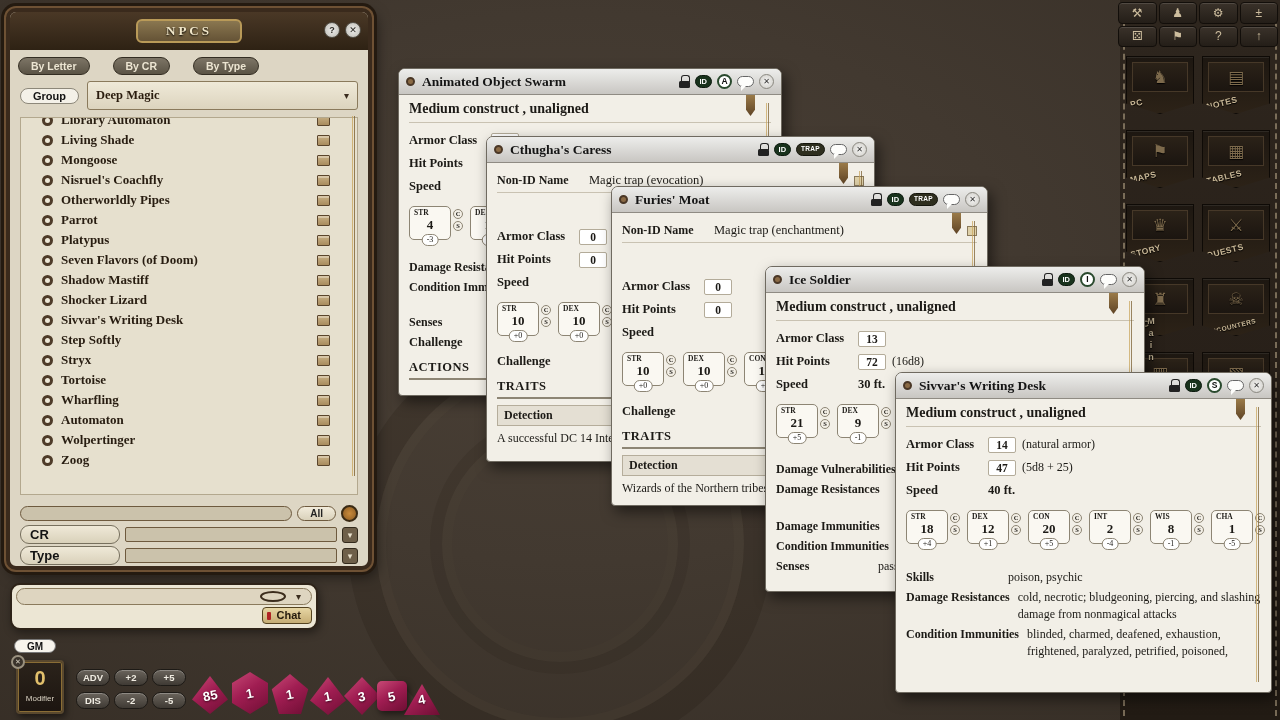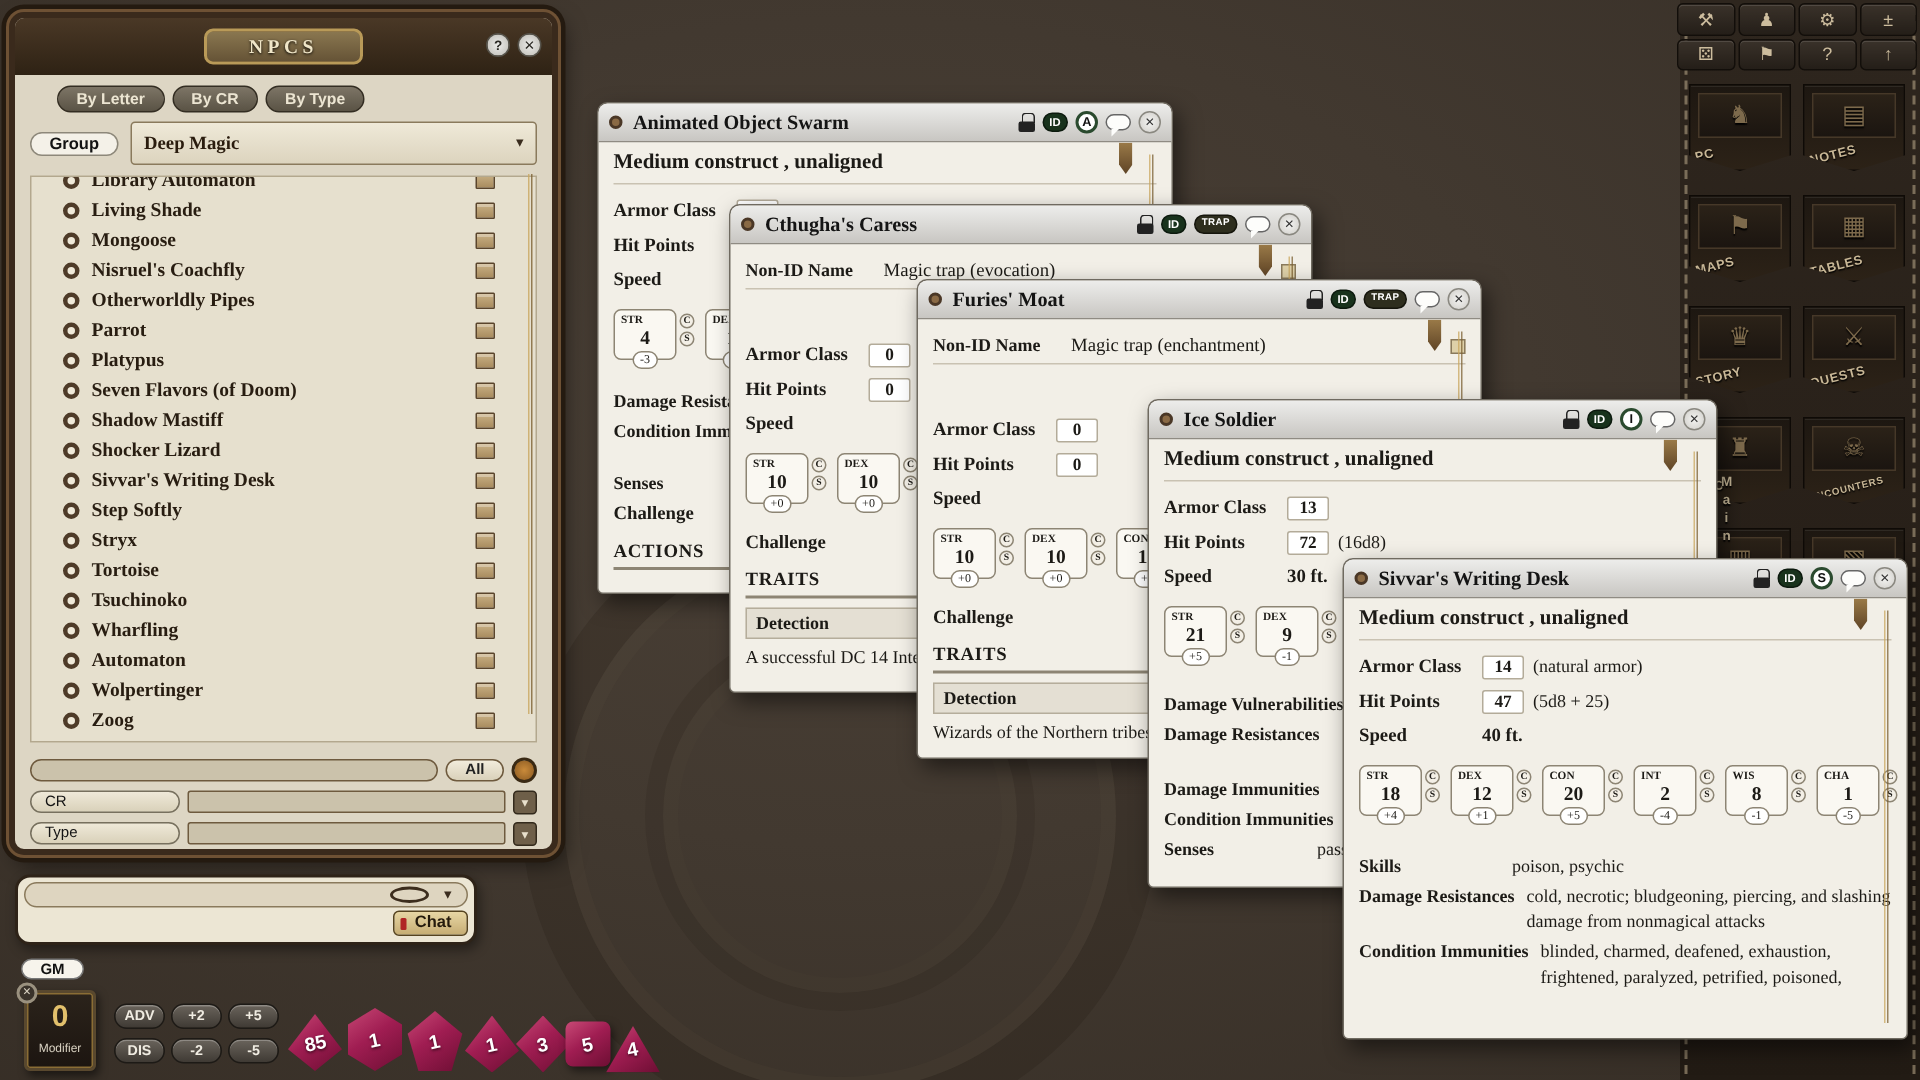--- a/index.html
+++ b/index.html
@@ -44,21 +44,21 @@
     box-shadow:0 0 0 2px #6e5134,0 0 0 5px #241a10,4px 6px 14px rgba(0,0,0,.55)}
   .ntitle{position:relative;height:38px;background:linear-gradient(#4a3826,#2e2214);
     border-radius:6px 6px 0 0;display:flex;align-items:center;justify-content:center}
   .nplate{background:linear-gradient(#8a7750,#655336);border:2px solid #b99a58;border-radius:6px;
     padding:2px 28px;color:#f0e6c8;font-weight:bold;letter-spacing:3px;font-size:13px;
     font-family:"Liberation Serif","DejaVu Serif",serif;text-shadow:0 1px 2px #000}
   .nhelp,.nclose{position:absolute;top:10px;width:16px;height:16px;border-radius:50%;
     background:radial-gradient(#ececea,#bdbbb4);border:1px solid #55524a;color:#2a2823;
     font-size:9px;font-weight:bold;text-align:center;line-height:14px}
   .nhelp{right:28px}.nclose{right:7px}
-  .ntabs{display:flex;gap:5px;margin:7px 10px 0 28px}
+  .ntabs{display:flex;gap:23px;margin:7px 10px 0 8px}
   .ntab{background:linear-gradient(#7d7566,#5a5345);border:1px solid #332d22;border-radius:9px;
     color:#ece5d2;font-size:10.5px;font-weight:bold;padding:2px 12px}
   .ngroup{display:flex;align-items:center;margin:6px 10px 0 10px}
   .nglabel{background:#f4f1e8;border:1px solid #8d887a;border-radius:9px;
     padding:1px 12px;font-size:11px;font-weight:bold;color:#131313}
   .ngdrop{flex:1;margin-left:8px;background:linear-gradient(#efe9d8,#dcd4be);
     border:1px solid #8a7a5c;border-radius:3px;display:flex;align-items:center;
     padding:6px 8px;font-family:"Liberation Serif","DejaVu Serif",serif;
     font-weight:bold;font-size:12.5px;color:#2a1c0e}
   .ngdrop .chev{margin-left:auto;font-size:10px;color:#3a2c1e}
@@ -76,21 +76,21 @@
   .nwire{position:absolute;right:13px;top:104px;bottom:90px;width:3px;
     border-left:1px solid #caa75f;border-right:1px solid #7c6133;opacity:.8}
   .nfilters{margin:8px 10px 0 10px}
   .frow{display:flex;align-items:center;gap:5px;height:21px}
   .sinput{flex:1;height:15px;background:#cbc2ab;border:1.5px solid #6e5a3e;border-radius:8px}
   .allbtn{background:linear-gradient(#f2ecdc,#d9d1ba);border:1px solid #6e5a3e;border-radius:9px;
     font-size:10px;font-weight:bold;padding:1px 12px;color:#222}
   .editbtn{width:17px;height:17px;border-radius:50%;
     background:radial-gradient(#c98a3a,#8a5a22);border:2px solid #3a2a14}
   .pill{width:100px;background:linear-gradient(#efe9d8,#d9d1ba);border:1px solid #77705e;
-    border-radius:9px;font-size:10px;font-weight:normal;padding:1px 9px;color:#131313}
+    border-radius:9px;font-size:13px;font-weight:bold;padding:1px 9px;color:#131313}
   .finput{flex:1;height:15px;background:#cbc2ab;border:1.5px solid #6e5a3e;border-radius:2px}
   .fchev{width:16px;height:16px;background:#6e5f49;border:1px solid #332a1c;border-radius:3px;
     color:#e8e0cc;font-size:9px;text-align:center;line-height:15px}
   
   .statwin{position:absolute;background:#f2efe7;border:1px solid #6f6a60;
     border-radius:7px 7px 4px 4px;box-shadow:4px 6px 14px rgba(0,0,0,.5)}
   .w1{left:398px;top:68px;width:384px;height:328px}
   .w2{left:486px;top:136px;width:389px;height:326px}
   .w3{left:611px;top:186px;width:377px;height:320px}
   .w4{left:765px;top:266px;width:380px;height:326px}
@@ -352,25 +352,20 @@
         <span class="nname">Stryx</span>
         <span class="nlink"></span>
       </div>
       <div class="nrow">
         <span class="nbullet"></span>
         <span class="nname">Tortoise</span>
         <span class="nlink"></span>
       </div>
       <div class="nrow">
         <span class="nbullet"></span>
-        <span class="nname">Tsuchinoko</span>
-        <span class="nlink"></span>
-      </div>
-      <div class="nrow">
-        <span class="nbullet"></span>
         <span class="nname">Wharfling</span>
         <span class="nlink"></span>
       </div>
       <div class="nrow">
         <span class="nbullet"></span>
         <span class="nname">Automaton</span>
         <span class="nlink"></span>
       </div>
       <div class="nrow">
         <span class="nbullet"></span>

